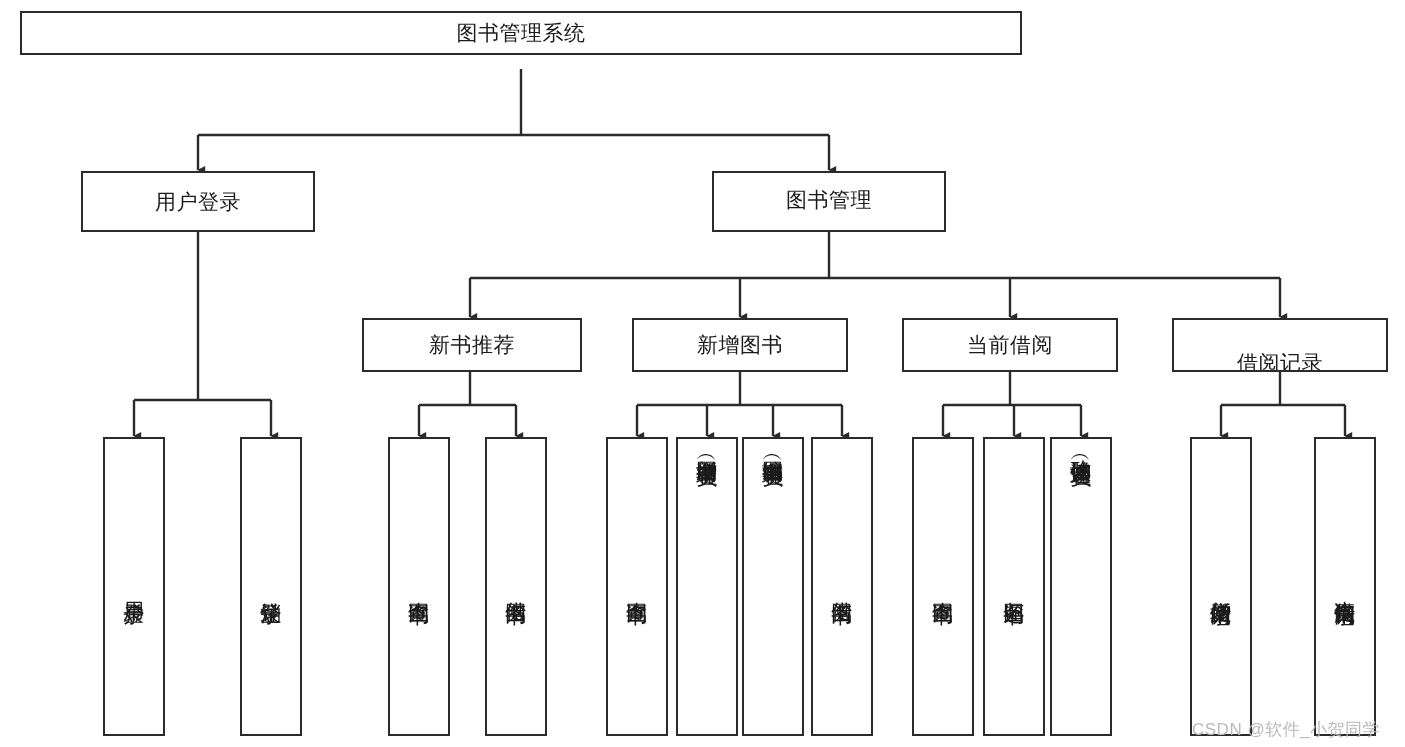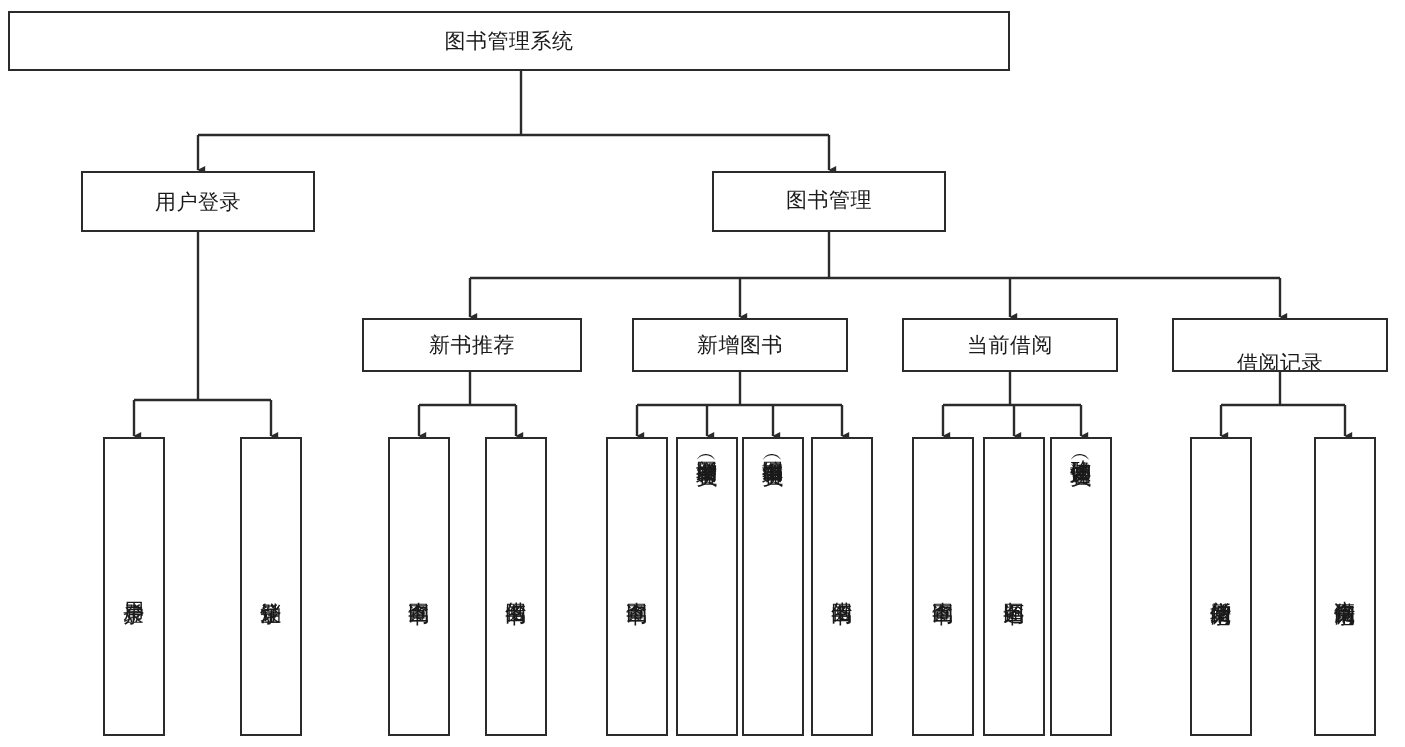--- a/index.html
+++ b/index.html
@@ -114,21 +114,21 @@
         <line x1="1014" y1="405" x2="1014" y2="436" stroke="#2b2b2b" stroke-width="2.4" marker-end="url(#arrowhead)"></line>
         <line x1="1081" y1="405" x2="1081" y2="436" stroke="#2b2b2b" stroke-width="2.4" marker-end="url(#arrowhead)"></line>
         <line x1="1280" y1="372" x2="1280" y2="405" stroke="#2b2b2b" stroke-width="2.4"></line>
         <line x1="1221" y1="405" x2="1345" y2="405" stroke="#2b2b2b" stroke-width="2.4"></line>
         <line x1="1221" y1="405" x2="1221" y2="436" stroke="#2b2b2b" stroke-width="2.4" marker-end="url(#arrowhead)"></line>
         <line x1="1345" y1="405" x2="1345" y2="436" stroke="#2b2b2b" stroke-width="2.4" marker-end="url(#arrowhead)"></line>
       </g>
   </svg>
 
   <div id="node-layer">
-      <div class="node-box horizontal" style="left: 8px; top: 11px; width: 1002px; height: 60px; border-color: rgb(43, 43, 43); background: rgb(255, 255, 255);">
+      <div class="node-box horizontal" style="left: 20px; top: 11px; width: 1002px; height: 44px; border-color: rgb(43, 43, 43); background: rgb(255, 255, 255);">
         <span class="node-label" style="color: rgb(26, 26, 26);">图书管理系统</span>
       </div>
       <div class="node-box horizontal" style="left: 81px; top: 171px; width: 234px; height: 61px; border-color: rgb(43, 43, 43); background: rgb(255, 255, 255);">
         <span class="node-label" style="color: rgb(26, 26, 26);">用户登录</span>
       </div>
       <div class="node-box horizontal" style="left: 712px; top: 171px; width: 234px; height: 61px; border-color: rgb(43, 43, 43); background: rgb(255, 255, 255); font-family: Liberation Mono, monospace;">
         <span class="node-label" style="color: rgb(26, 26, 26);">图书管理</span>
       </div>
       <div class="node-box horizontal" style="left: 362px; top: 318px; width: 220px; height: 54px; border-color: rgb(43, 43, 43); background: rgb(255, 255, 255);">
         <span class="node-label" style="color: rgb(26, 26, 26);">新书推荐</span>
@@ -176,14 +176,15 @@
         <span class="node-label" style="color: rgb(26, 26, 26);">确认归还（管理员）</span>
       </div>
       <div class="node-box vertical" style="left: 1190px; top: 437px; width: 62px; height: 299px; border-color: rgb(43, 43, 43); background: rgb(255, 255, 255);">
         <span class="node-label" style="color: rgb(26, 26, 26);">新增借阅记录</span>
       </div>
       <div class="node-box vertical" style="left: 1314px; top: 437px; width: 62px; height: 299px; border-color: rgb(43, 43, 43); background: rgb(255, 255, 255);">
         <span class="node-label" style="color: rgb(26, 26, 26);">查询借阅记录</span>
       </div>
     </div>
 
+  <div class="watermark" style="left: 1192px; top: 718px; color: rgb(185, 185, 185);">CSDN @软件_小贺同学</div>
 
 </div>
 
 </body></html>

